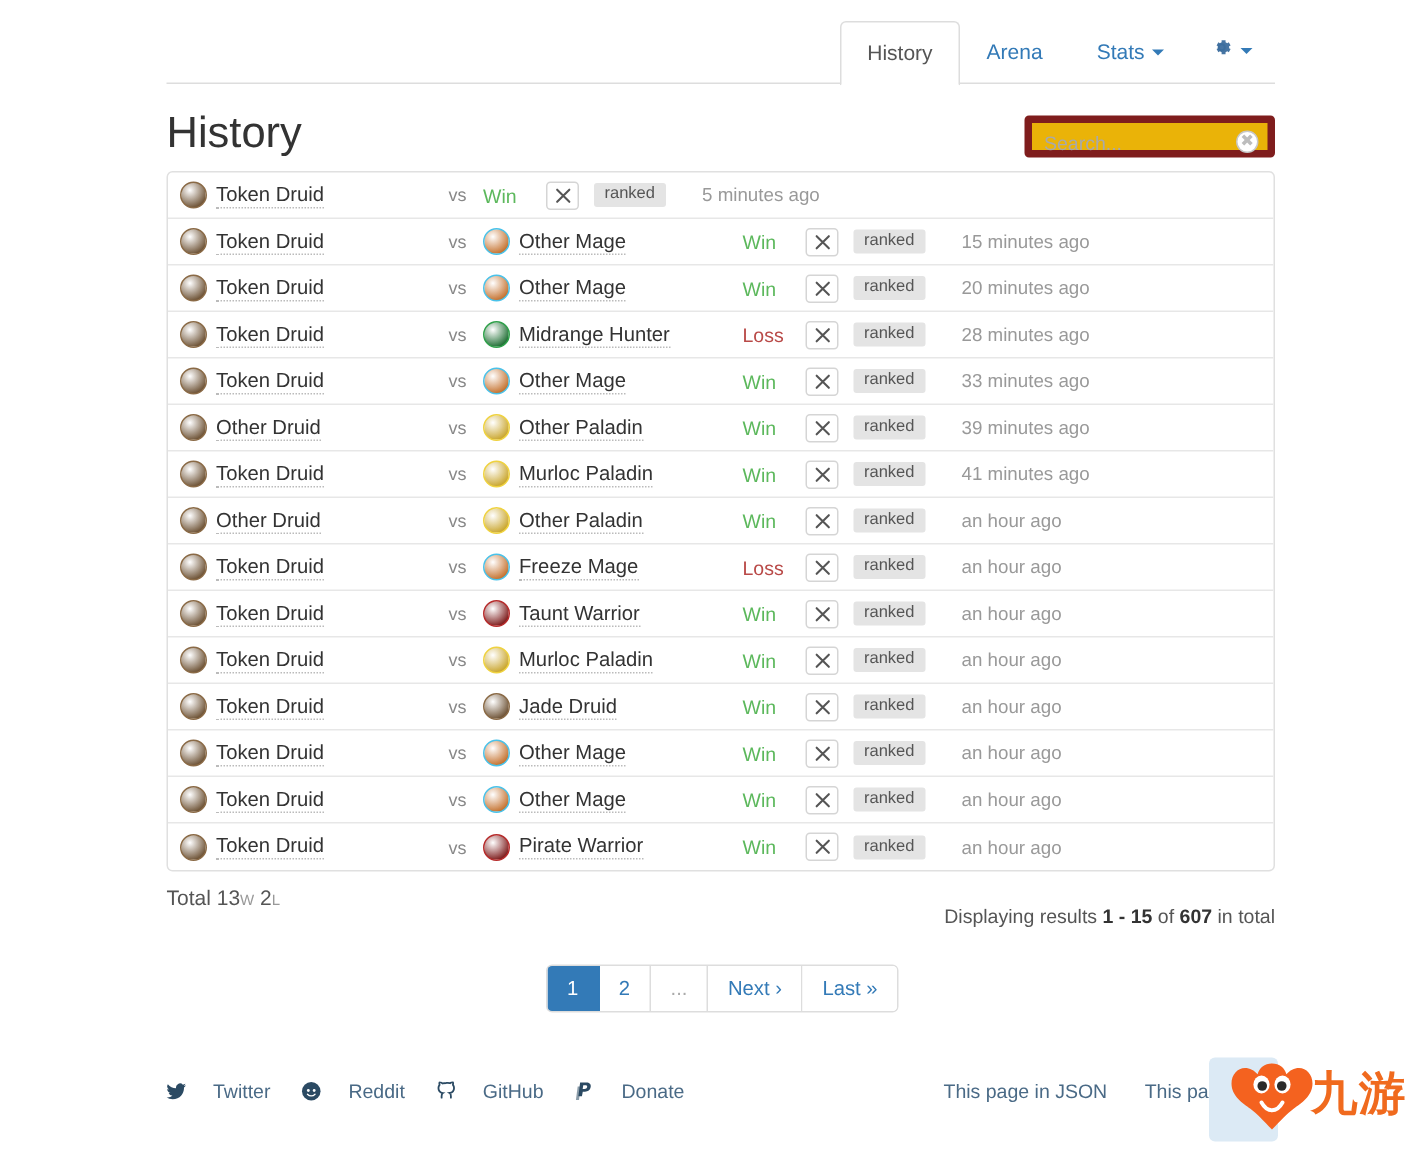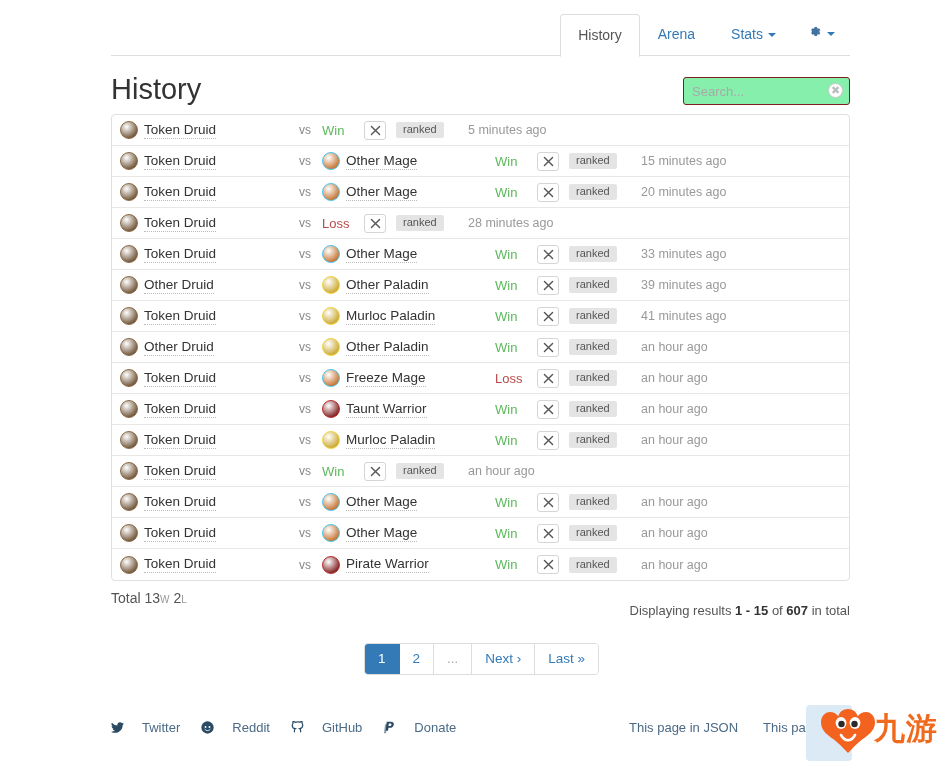--- a/index.html
+++ b/index.html
@@ -50,21 +50,21 @@
   .gear-tab { padding: 8px 14px 11px 12px; }
   .gear-ico { display:inline-block; vertical-align: middle; }
 
   
   .section-title {
     position: absolute; left: 111px; top: 73px;
     font-size: 29px; font-weight: normal; color: #333;
   }
   .search-wrap {
     position: absolute; left: 683px; top: 77px; width: 167px; height: 28px;
-    border: 1px solid #7f1d1d; border-radius: 3px; background: #86efac;
+    border: 5px solid #7f1d1d; border-radius: 3px; background: #eab308;
   }
   .search-input {
     position: absolute; left: 0; top: 0; width: 140px; height: 26px;
     border: 0; outline: none; padding: 0 8px; background: transparent;
     font-family: "Liberation Sans", sans-serif; font-size: 13px; color: #555;
   }
   .search-input::placeholder { color: #a9a9a9; }
   .search-clear {
     position: absolute; right: 6px; top: 5px; width: 15px; height: 15px;
     border-radius: 50%; background: #fff; border: 1.3px solid #c7c7c7;
@@ -266,20 +266,24 @@
           <span class="mode-badge">ranked</span>
         </div>
         <div class="c-time">20 minutes ago</div>
       </div>
       <div class="row">
         <div class="c-hero">
           <div class="avatar" style="border-color: rgb(138, 106, 70); background: radial-gradient(circle at 35% 30%, rgba(255, 255, 255, 0.55), rgb(109, 82, 53) 78%);"></div>
           <a class="deck-link">Token Druid</a>
         </div>
         <div class="c-vs">vs</div>
+        <div class="c-opp">
+          <div class="avatar" style="border-color: rgb(47, 160, 74); background: radial-gradient(circle at 35% 30%, rgba(255, 255, 255, 0.55), rgb(30, 110, 51) 78%);"></div>
+          <a class="deck-link">Midrange Hunter</a>
+        </div>
         <div class="c-res res-loss">Loss</div>
         <div class="c-mode">
           <div class="swords-btn">
             <svg width="13" height="13" viewBox="0 0 16 16" stroke="#555" stroke-width="1.7" fill="none" stroke-linecap="round">
               <path d="M3 3l10 10M13 3L3 13"></path>
             </svg>
           </div>
           <span class="mode-badge">ranked</span>
         </div>
         <div class="c-time">28 minutes ago</div>
@@ -430,20 +434,24 @@
           <span class="mode-badge">ranked</span>
         </div>
         <div class="c-time">an hour ago</div>
       </div>
       <div class="row">
         <div class="c-hero">
           <div class="avatar" style="border-color: rgb(138, 106, 70); background: radial-gradient(circle at 35% 30%, rgba(255, 255, 255, 0.55), rgb(109, 82, 53) 78%);"></div>
           <a class="deck-link">Token Druid</a>
         </div>
         <div class="c-vs">vs</div>
+        <div class="c-opp">
+          <div class="avatar" style="border-color: rgb(138, 106, 70); background: radial-gradient(circle at 35% 30%, rgba(255, 255, 255, 0.55), rgb(109, 82, 53) 78%);"></div>
+          <a class="deck-link">Jade Druid</a>
+        </div>
         <div class="c-res res-win">Win</div>
         <div class="c-mode">
           <div class="swords-btn">
             <svg width="13" height="13" viewBox="0 0 16 16" stroke="#555" stroke-width="1.7" fill="none" stroke-linecap="round">
               <path d="M3 3l10 10M13 3L3 13"></path>
             </svg>
           </div>
           <span class="mode-badge">ranked</span>
         </div>
         <div class="c-time">an hour ago</div>

